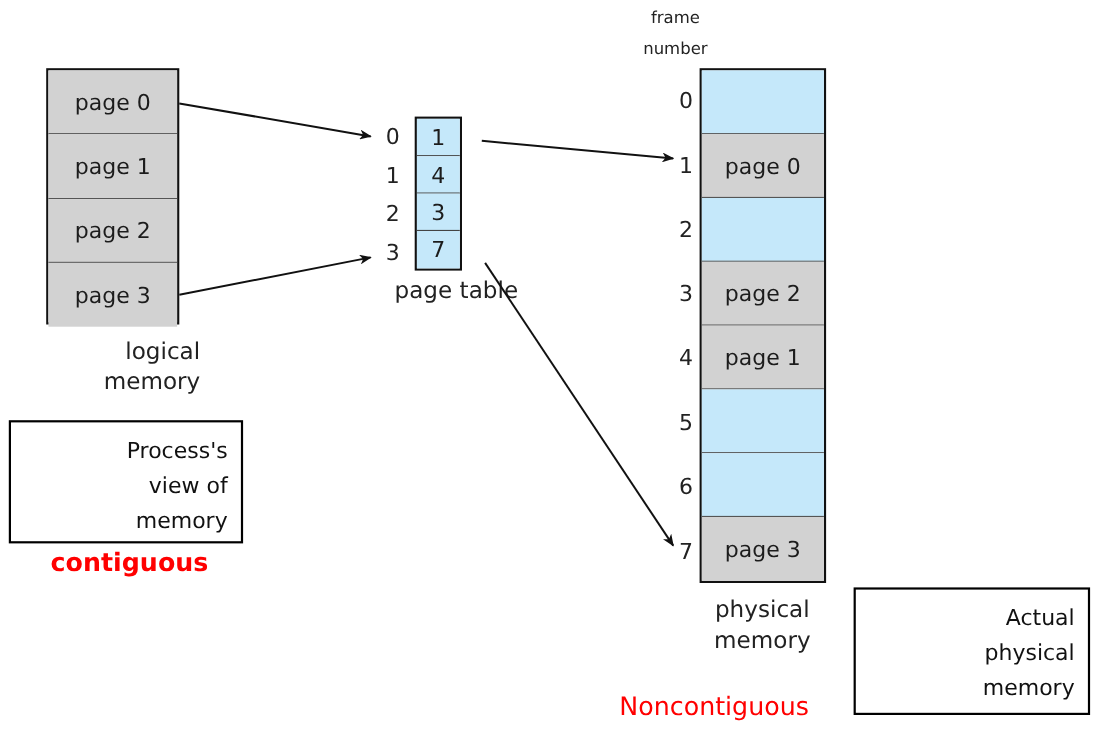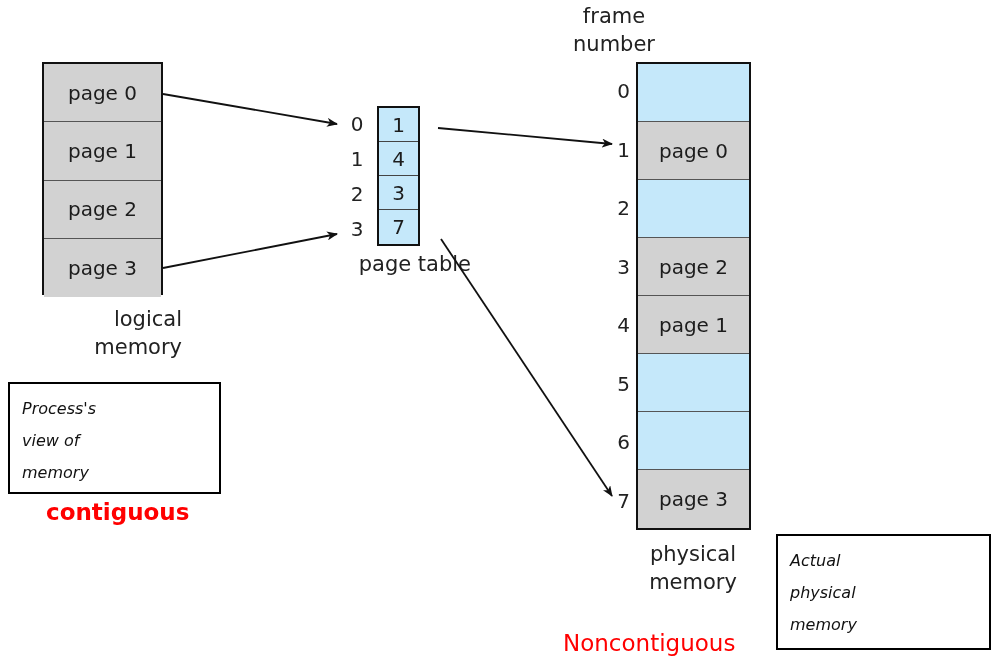--- a/index.html
+++ b/index.html
@@ -14,29 +14,29 @@
     overflow: hidden;
     font-family: "DejaVu Sans", sans-serif;
     color: #1a1a1a;
   }
   #canvas {
     position: absolute;
     left: 0; top: 0;
     width: 997px;
     height: 672px;
   }
-  .abs { position: absolute; }
+  .abs { position: absolute; text-align: right; }
 
   
   .frame-number-label {
     left: 534px;
     top: 2px;
     width: 160px;
     text-align: center;
-    font-size: 21px;
+    font-size: 15px;
     line-height: 28px;
     color: #222;
     white-space: pre-line;
   }
 
   
   .logical-memory {
     left: 42px;
     top: 62px;
     width: 121px;
@@ -159,26 +159,25 @@
     line-height: 28px;
     color: #222;
     white-space: pre-line;
   }
 
   
   .note-box {
     border: 2px solid #000;
     box-sizing: border-box;
     background: #fff;
-    font-size: 16px;
+    font-size: 20px;
     line-height: 32px;
     color: #111;
     white-space: pre-line;
     padding: 9px 12px;
-    font-style: italic;
   }
   .note-left {
     left: 8px;
     top: 382px;
     width: 213px;
     height: 112px;
   }
   .note-right {
     left: 776px;
     top: 534px;

